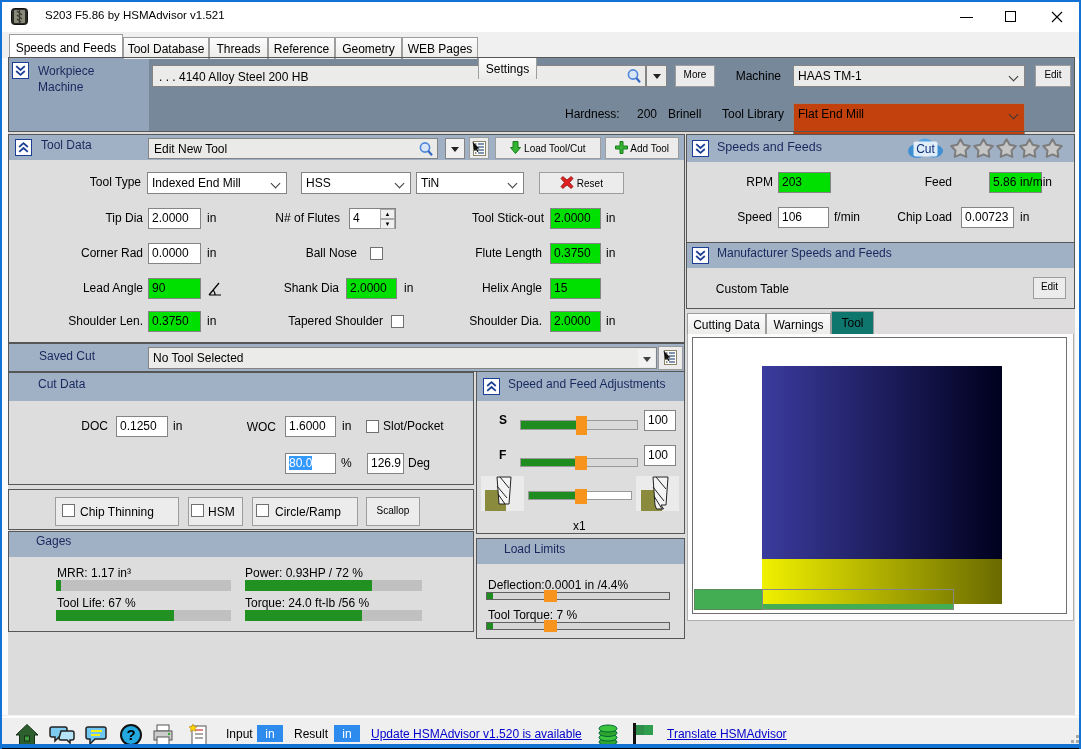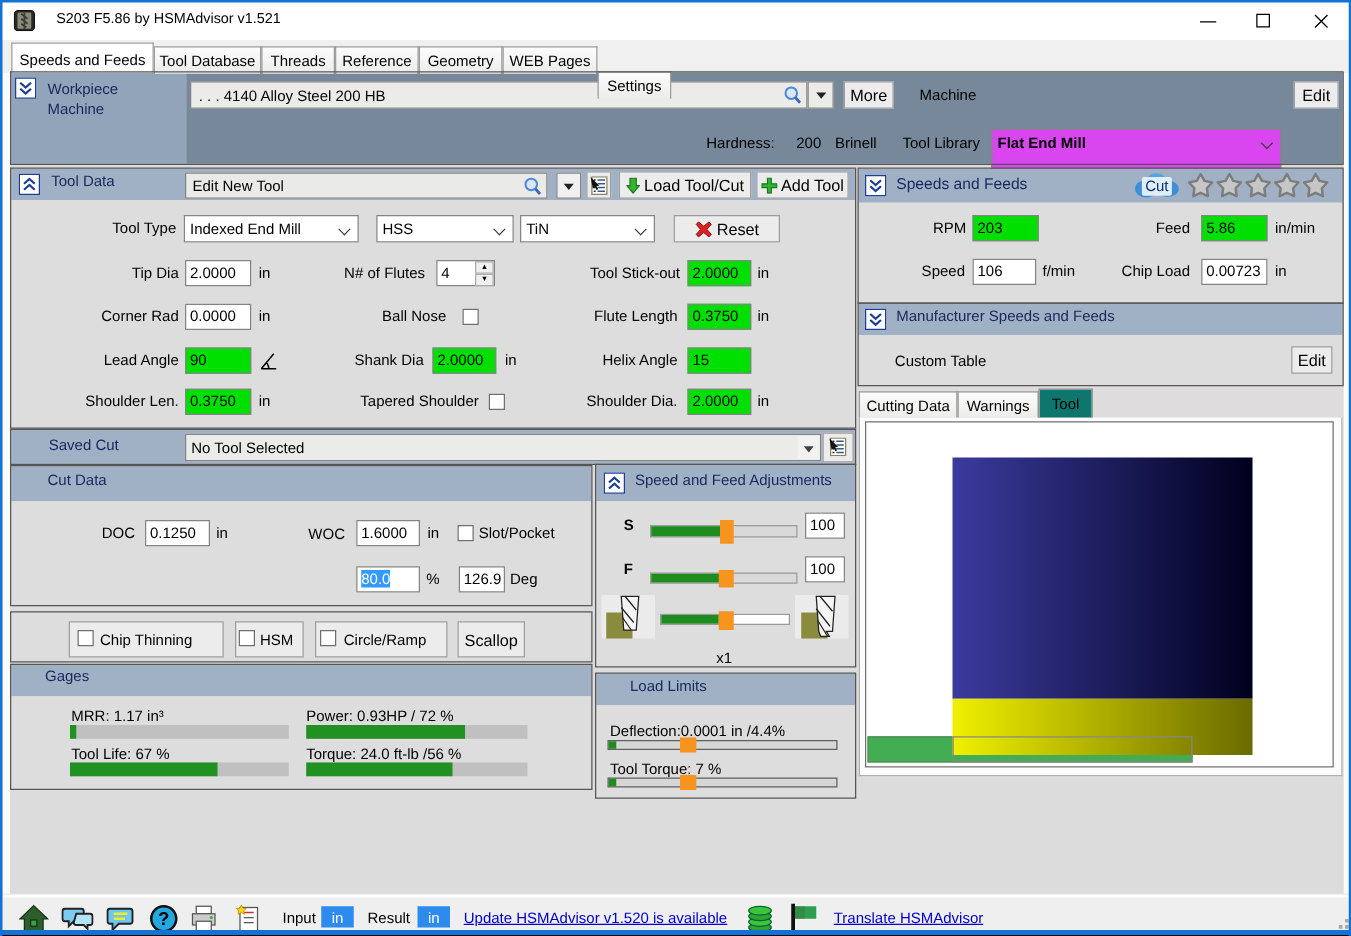--- a/index.html
+++ b/index.html
@@ -8,21 +8,21 @@
 .abs { position:absolute; }
 #win { position:absolute; left:0; top:0; width:1081px; height:749px; border:1px solid #0f64c8; background:#f0f0f0; }
 #titlebar { position:absolute; left:0; top:0; width:1079px; height:31px; background:#fff; }
 #title { position:absolute; left:44px; top:8px; font-size:11.5px; color:#000; }
 .navy { color:#17285d; }
 .hdr { background:#a0b1c5; }
 .collapsebtn { position:absolute; width:17px; height:17px; background:#fff; border:1px solid #1c3e94; color:#1c3e94; text-align:center; font-size:10px; line-height:15px; font-weight:bold; }
 .inp { position:absolute; background:#fff; border:1px solid #848484; font-family:"Liberation Sans",sans-serif; font-size:12px; padding:2px 3px 0 3px; }
 .green { background:#00e000; }
 .lbl { position:absolute; white-space:nowrap; }
-.btn { position:absolute; background:#ececec; border:1px solid #9d9d9d; text-align:center; font-size:13px; }
+.btn { position:absolute; background:#ececec; border:1px solid #9d9d9d; text-align:center; font-size:10px; }
 .combo { position:absolute; background:#fff; border:1px solid #848484; }
 .combo .txt { position:absolute; left:4px; top:3px; white-space:nowrap; }
 .combo .arr { position:absolute; right:1px; top:1px; bottom:1px; width:17px; background:#f2f2f2; }
 .combo .arr:after { content:""; position:absolute; left:5px; top:8px; border:4px solid transparent; border-top:5px solid #404040; }
 .combo .arrV { position:absolute; right:2px; top:1px; bottom:1px; width:16px; }
 .combo .arrV:after { content:""; position:absolute; left:4px; top:6px; width:6px; height:6px; border-right:1.3px solid #3a3a3a; border-bottom:1.3px solid #3a3a3a; transform:rotate(45deg); }
 .chk { position:absolute; width:13px; height:13px; background:#fff; border:1px solid #707070; }
 .pbar { position:absolute; height:11px; background:#c0c0c0; }
 .pfill { position:absolute; left:0; top:0; bottom:0; background:#219121; }
 .sec { position:absolute; border:1px solid #565656; z-index:5; pointer-events:none; }
@@ -77,26 +77,30 @@
     <svg class="abs" style="right:2px;top:2px;" width="17" height="17" viewBox="0 0 17 17">
         <circle cx="7" cy="6.5" r="4.6" fill="#d8e6f8" stroke="#4f86dc" stroke-width="1.6"></circle>
         <line x1="10.3" y1="10" x2="14" y2="14.2" stroke="#3567c0" stroke-width="2.2"></line>
       </svg>
   </div>
   <div class="abs" style="left:645px;top:64px;width:21px;height:22px;background:#ebebe9;border:1px solid #848484;">
     <div class="abs" style="left:6px;top:8px;border:4px solid transparent;border-top:5px solid #222;"></div>
   </div>
   <div class="btn" style="left:674px;top:64px;width:40px;height:22px;padding-top:3px;">More</div>
   <div class="lbl" style="right:299px;top:68px;">Machine</div>
+  <div class="combo" style="left:792px;top:64px;width:232px;height:22px;background:#ebebe9;">
+      <div class="txt">HAAS TM-1</div>
+      <div class="arrV"></div>
+    </div>
   <div class="btn" style="left:1034px;top:64px;width:36px;height:22px;padding-top:3px;">Edit</div>
   <div class="lbl" style="left:564px;top:106px;">Hardness:</div>
   <div class="lbl" style="left:636px;top:106px;">200</div>
   <div class="lbl" style="left:667px;top:106px;">Brinell</div>
   <div class="lbl" style="right:296px;top:106px;">Tool Library</div>
-  <div class="combo" style="left:792px;top:102px;width:232px;height:34px;background:#d946ef;font-weight:bold;">
+  <div class="combo" style="left:792px;top:102px;width:232px;height:34px;background:#c2410c;">
       <div class="txt">Flat End Mill</div>
       <div class="arrV"></div>
     </div>
 
   <div class="abs hdr" style="left:8px;top:134px;width:675px;height:25px;"></div>
   <div class="collapsebtn" style="left:14px;top:138px;"><svg width="15" height="15" viewBox="0 0 15 15">
         <path d="M3.2 7 L7.5 3.2 L11.8 7 M3.2 11.8 L7.5 8 L11.8 11.8" fill="none" stroke="#1c3e94" stroke-width="1.8"></path>
       </svg></div>
   <div class="lbl navy" style="left:40px;top:137px;">Tool Data</div>
   <div class="abs" style="left:147px;top:137px;width:290px;height:21px;background:#eaeae8;border:1px solid #848484;">
@@ -336,21 +340,21 @@
         <use href="#st" x="24"></use>
         <use href="#st" x="47"></use>
         <use href="#st" x="70"></use>
         <use href="#st" x="93"></use>
     </g>
   </svg>
   <div class="abs" style="left:686px;top:161px;width:387px;height:80px;background:#dddddd;"></div>
   <div class="lbl" style="right:307px;top:174px;">RPM</div>
   <div class="inp green" style="left:777px;top:171px;width:53px;height:21px;">203</div>
   <div class="lbl" style="right:128px;top:174px;">Feed</div>
-  <div class="inp green" style="left:960px;top:171px;width:53px;height:21px;">5.86</div>
+  <div class="inp green" style="left:988px;top:171px;width:53px;height:21px;">5.86</div>
   <div class="lbl" style="left:1019px;top:174px;">in/min</div>
   <div class="lbl" style="right:308px;top:209px;">Speed</div>
   <div class="inp" style="left:777px;top:206px;width:51px;height:21px;">106</div>
   <div class="lbl" style="left:833px;top:209px;">f/min</div>
   <div class="lbl" style="right:128px;top:209px;">Chip Load</div>
   <div class="inp" style="left:960px;top:206px;width:53px;height:21px;">0.00723</div>
   <div class="lbl" style="left:1019px;top:209px;">in</div>
 
   <div class="abs hdr" style="left:686px;top:242px;width:387px;height:26px;"></div>
   <div class="collapsebtn" style="left:691px;top:246px;"><svg width="15" height="15" viewBox="0 0 15 15">

